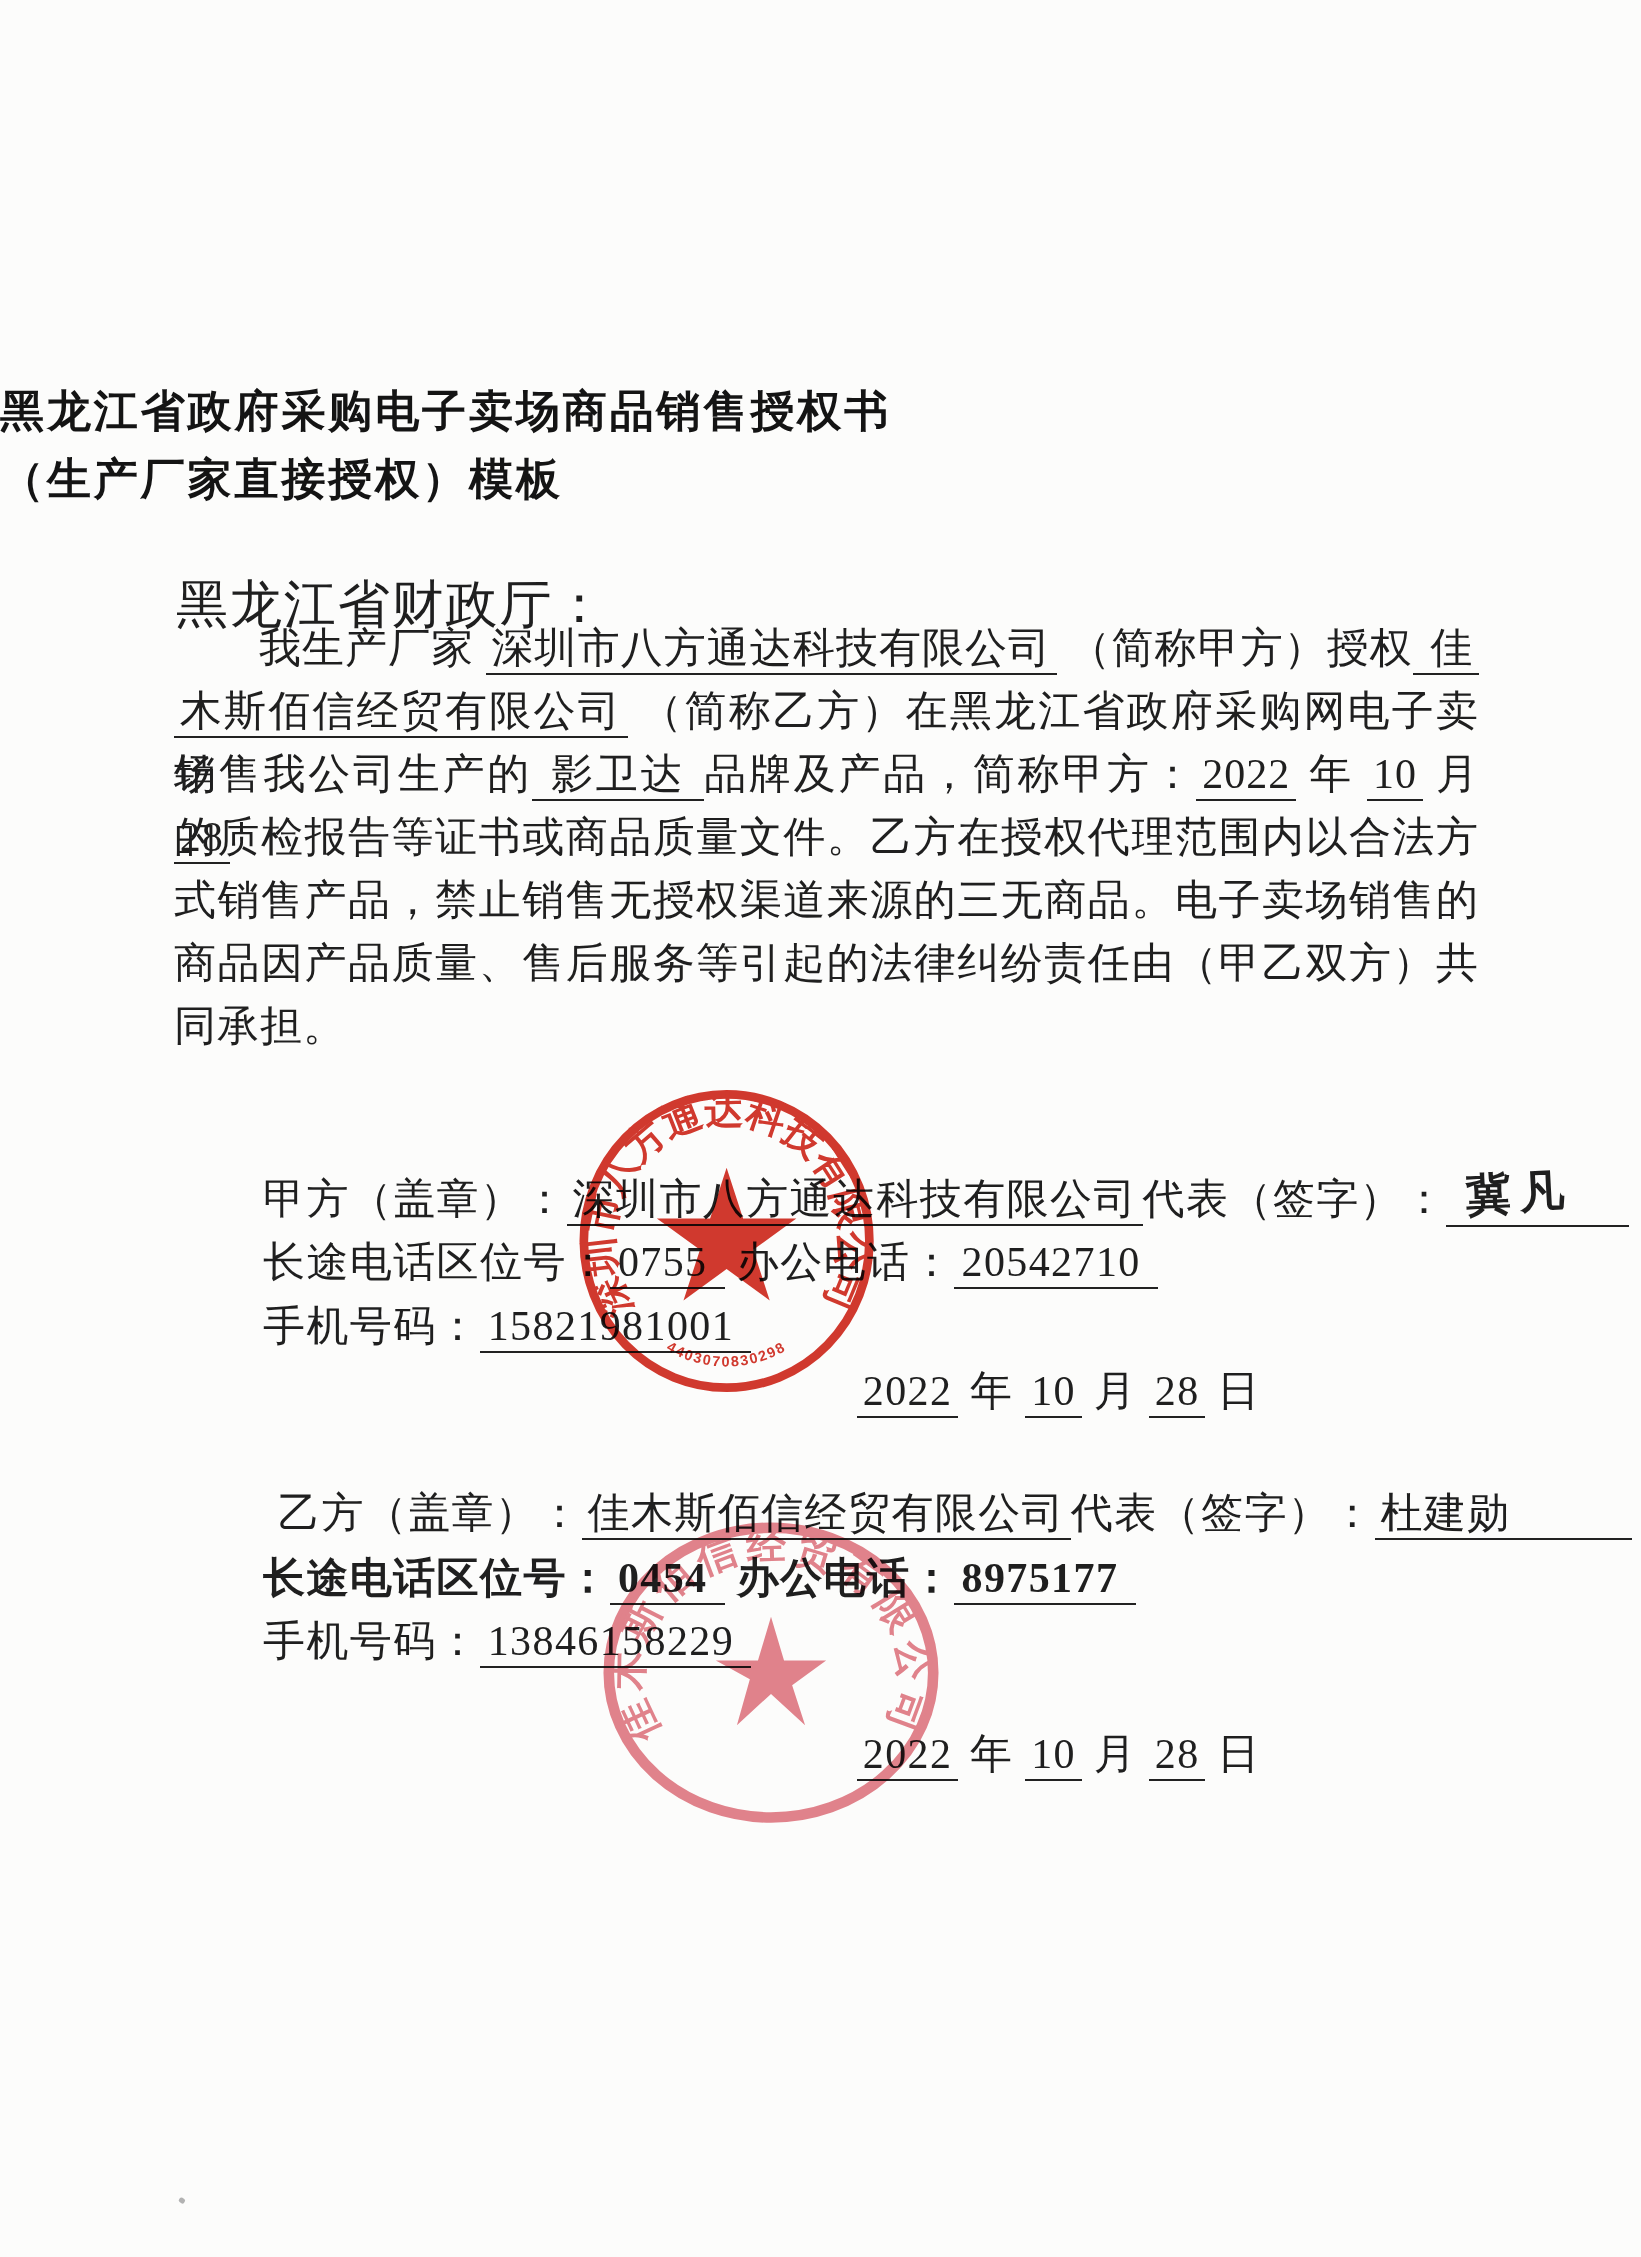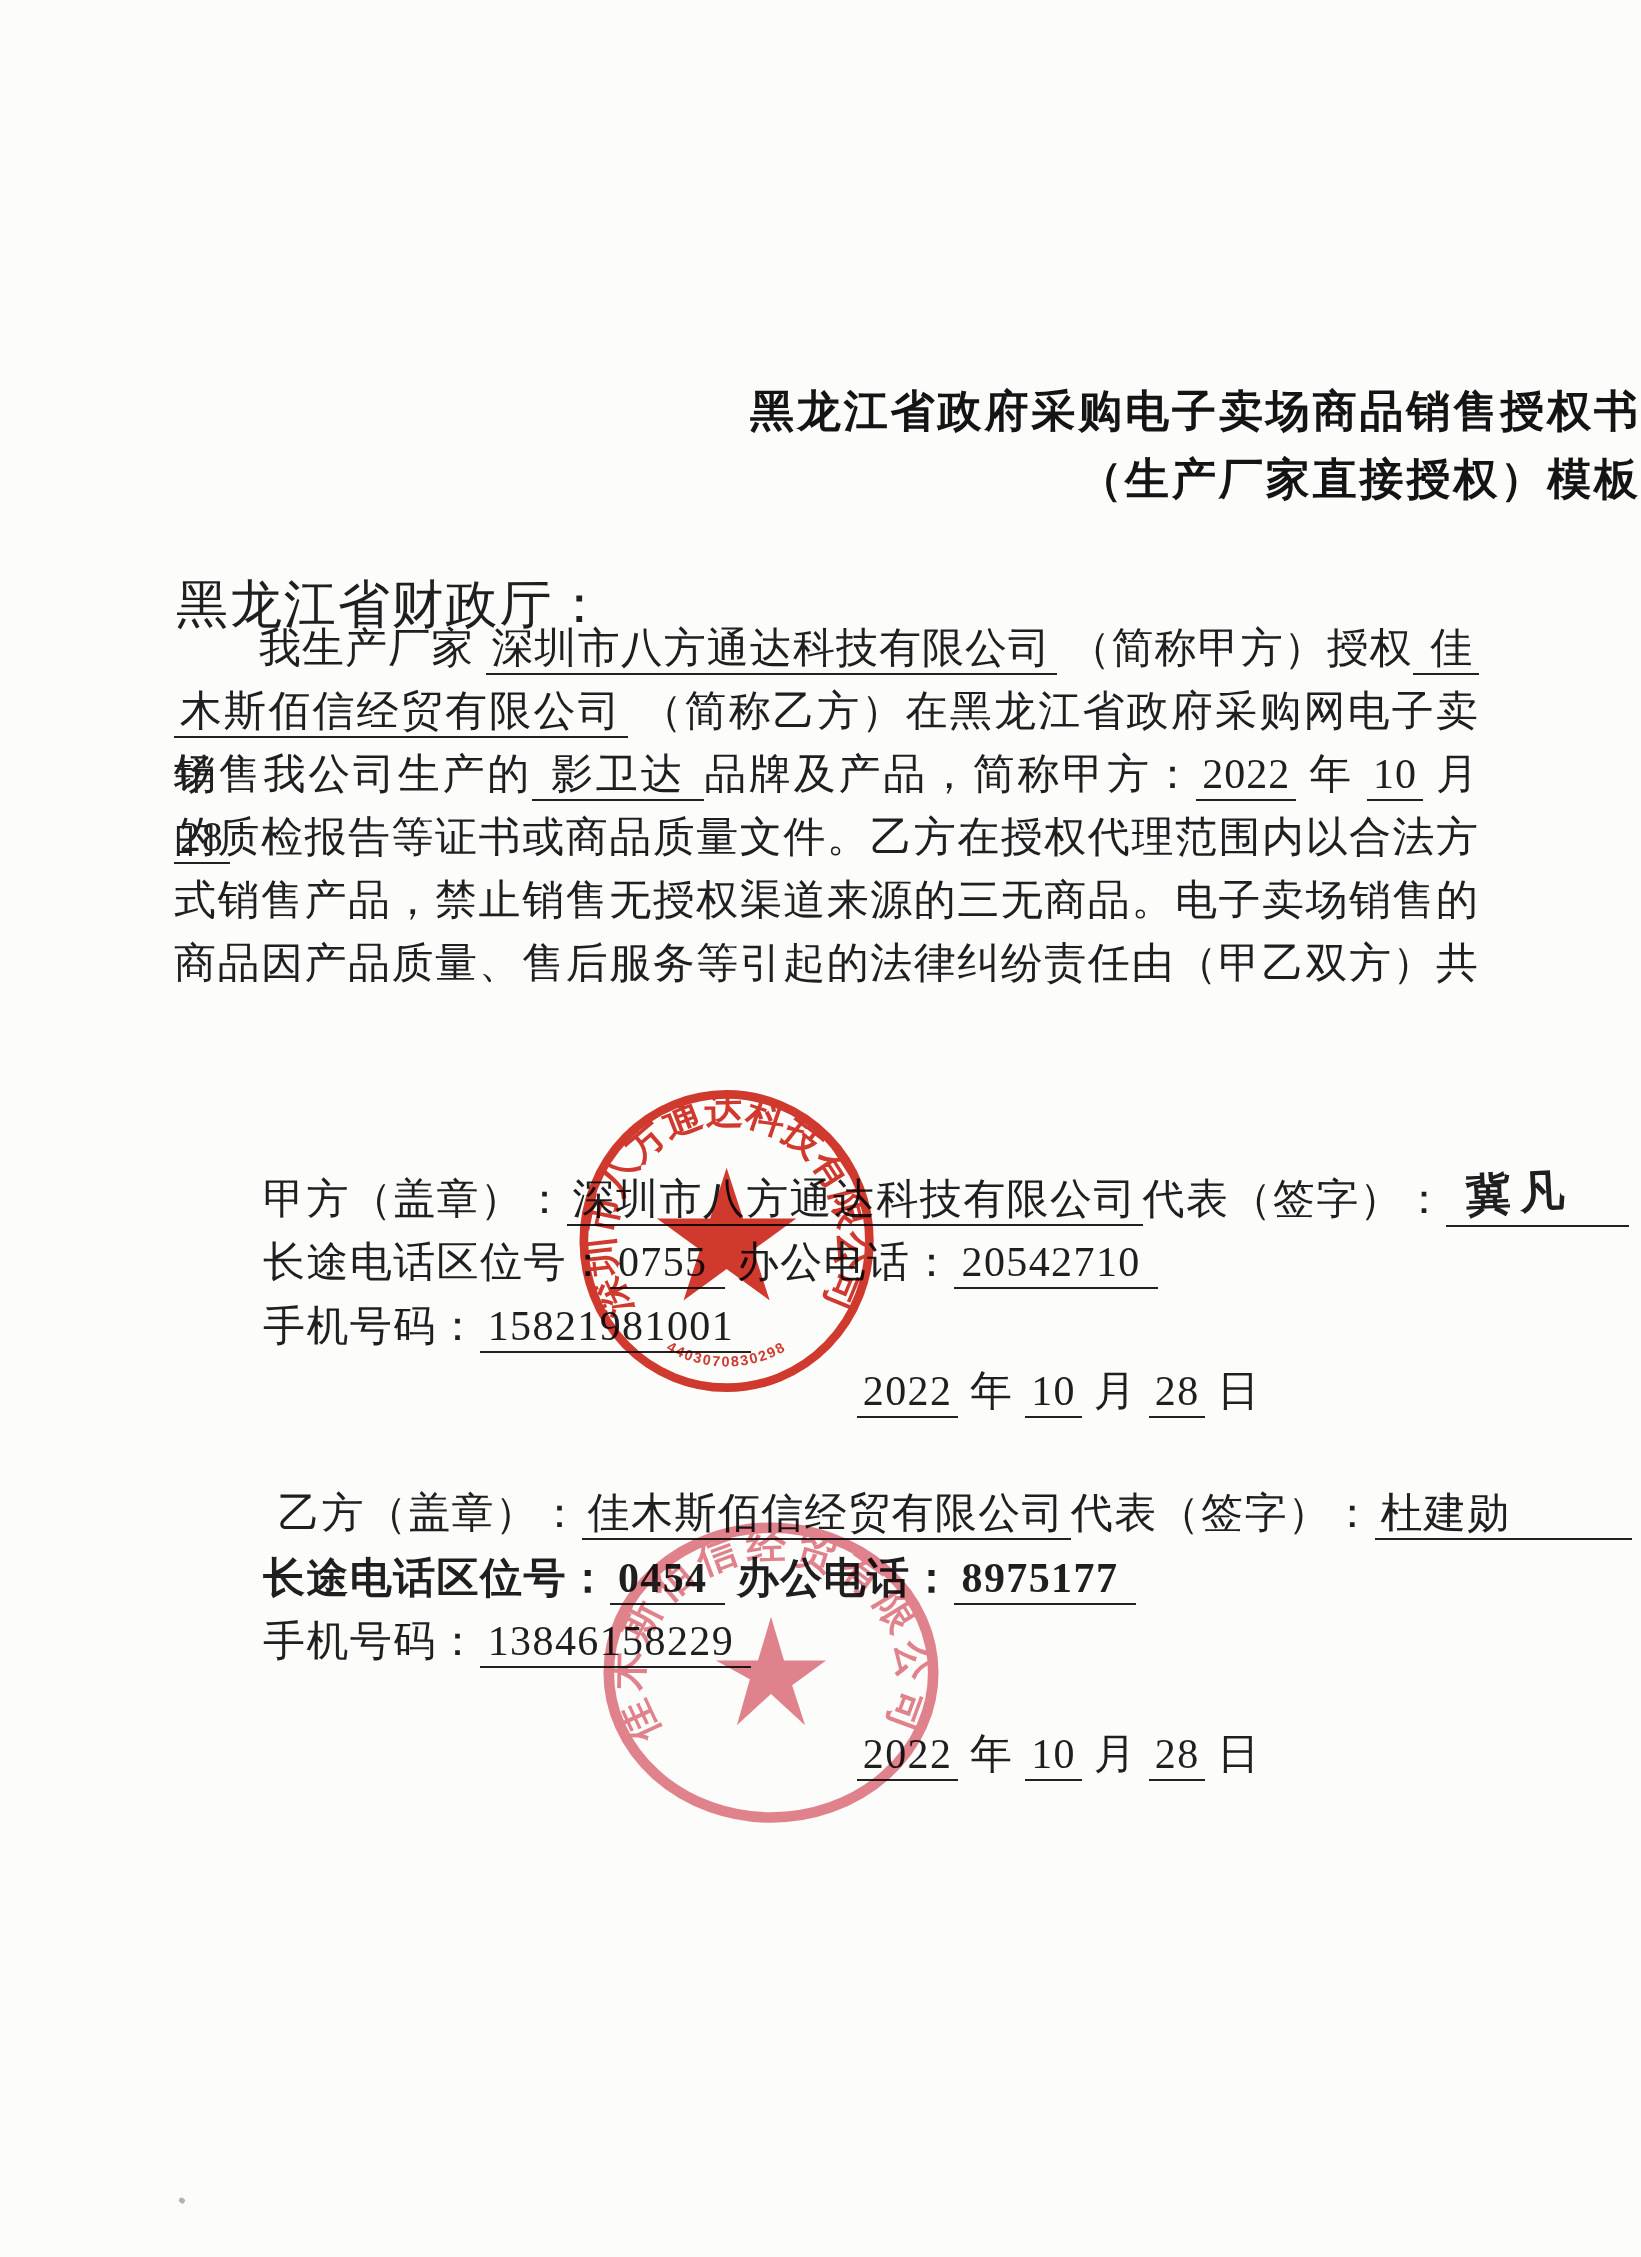--- a/index.html
+++ b/index.html
@@ -2,21 +2,21 @@
 <html><head>
 <meta charset="utf-8">
 <style>
   html,body{margin:0;padding:0;background:#e8e8e8;}
   .page{
     position:relative;width:1641px;height:2257px;margin:0 auto;
     background:#fcfcfb;overflow:hidden;
     font-family:"Liberation Serif","DejaVu Serif",serif;color:#1f1f1f;
   }
   .title{
-    position:absolute;left:0;width:100%;text-align:right;
+    position:absolute;left:0;width:100%;text-align:left;
     font-family:"Liberation Sans","DejaVu Sans",sans-serif;
     font-weight:700;font-size:44px;letter-spacing:2.9px;color:#141414;
   }
   #title1{top:353px;}
   #title2{top:421px;}
   .salutation{position:absolute;left:176px;top:570px;font-size:52px;letter-spacing:1.9px;}
   .body-block{position:absolute;left:174px;top:617px;width:1305px;font-size:42px;}
   .bline{height:63px;line-height:63px;letter-spacing:1px;}
   .bline.just{text-align:justify;text-align-last:justify;}
   .bline.indent{text-indent:85px;}
@@ -55,20 +55,21 @@
 
   <div class="salutation">黑龙江省财政厅：</div>
 
   <div class="body-block">
       <div class="bline indent just"><span>我生产厂家 </span><span class="u">深圳市八方通达科技有限公司</span><span> （简称甲方）授权</span><span class="u"> 佳</span></div>
       <div class="bline just"><span class="u">木斯佰信经贸有限公司</span><span> （简称乙方）在黑龙江省政府采购网电子卖场</span></div>
       <div class="bline just"><span>销售我公司生产的</span><span class="u"> 影卫达 </span><span>品牌及产品，简称甲方：</span><span class="u">2022</span><span> 年 </span><span class="u">10</span><span> 月 </span><span class="u">28</span></div>
       <div class="bline just"><span>的质检报告等证书或商品质量文件。乙方在授权代理范围内以合法方</span></div>
       <div class="bline just"><span>式销售产品，禁止销售无授权渠道来源的三无商品。电子卖场销售的</span></div>
       <div class="bline just"><span>商品因产品质量、售后服务等引起的法律纠纷责任由（甲乙双方）共</span></div>
+      <div class="bline"><span>同承担。</span></div>
     </div>
 
   <div class="pline" id="pa1"><span>甲方（盖章）：</span><span class="u">深圳市八方通达科技有限公司</span><span>代表（签字）：</span><span class="hand u"><span class="hand-inner">冀凡</span></span></div>
   <div class="pline" id="pa2"><span>长途电话区位号：</span><span class="u pad">0755</span><span> 办公电话：</span><span class="u pad">20542710</span></div>
   <div class="pline" id="pa3"><span>手机号码：</span><span class="u pad">15821981001</span></div>
   <div class="pline" id="pa-date"><span class="u">2022</span><span> 年 </span><span class="u">10</span><span> 月 </span><span class="u">28</span><span> 日</span></div>
 
   <div class="pline" id="pb1"><span>乙方（盖章）：</span><span class="u">佳木斯佰信经贸有限公司</span><span>代表（签字）：</span><span class="u pad-wide">杜建勋</span></div>
   <div class="pline" id="pb2"><span>长途电话区位号：</span><span class="u pad">0454</span><span> 办公电话：</span><span class="u pad">8975177</span></div>
   <div class="pline" id="pb3"><span>手机号码：</span><span class="u pad">13846158229</span></div>

